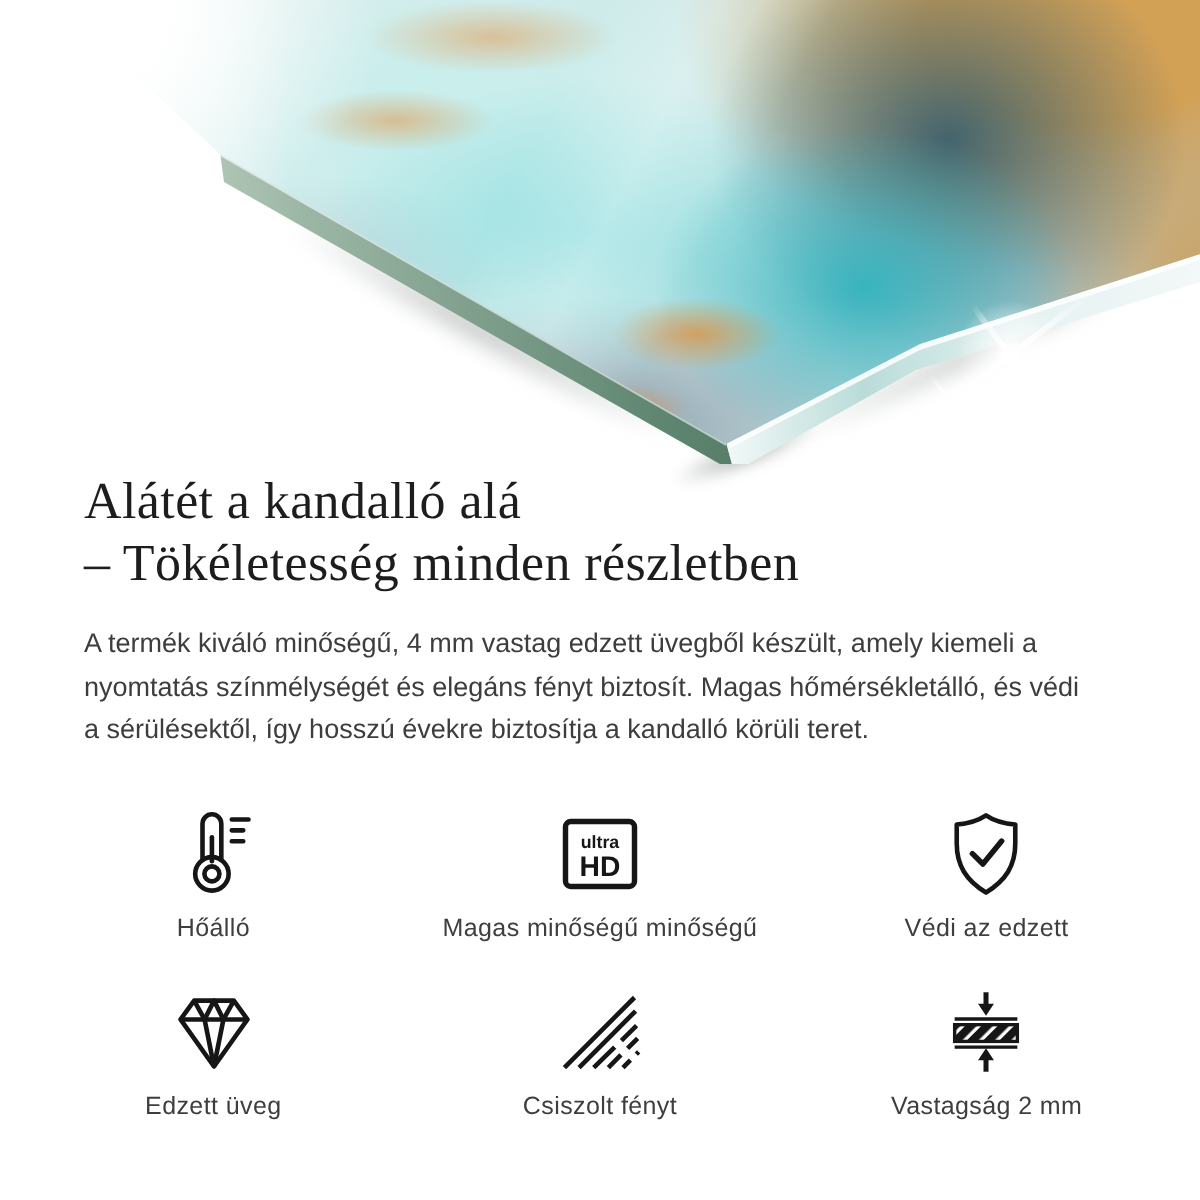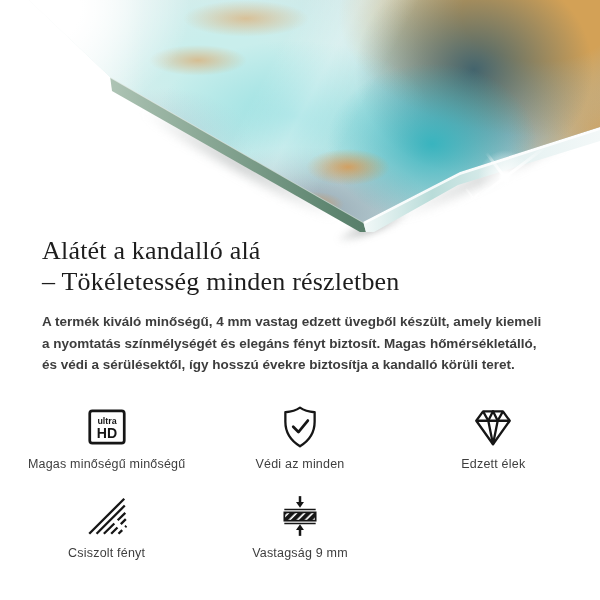--- a/index.html
+++ b/index.html
@@ -124,21 +124,20 @@
     letter-spacing: 0.2px;
     color: #1d1d1d;
   }
   h1 span { display: block; }
   .desc {
     margin: 14px 0 0 0;
     max-width: 504px;
     font-size: 13.5px;
     line-height: 21.5px;
     color: #3d3d3d;
-    font-weight: bold;
   }
 
   
   .features {
     margin-top: 28px;
     display: grid;
     grid-template-columns: repeat(3, 1fr);
     row-gap: 22px;
     padding: 0 10px;
   }
@@ -183,52 +182,64 @@
   <div class="content">
     <h1>
       <span>Alátét a kandalló alá</span>
       <span>– Tökéletesség minden részletben</span>
     </h1>
     <p class="desc">A termék kiváló minőségű, 4 mm vastag edzett üvegből készült, amely kiemeli a nyomtatás színmélységét és elegáns fényt biztosít. Magas hőmérsékletálló, és védi a sérülésektől, így hosszú évekre biztosítja a kandalló körüli teret.</p>
   </div>
 
   <div class="features">
 
+    <div class="feature">
+      <div class="icon-box">
+        <svg class="icn" width="46" height="46" viewBox="0 0 44 44" stroke-linecap="round">
+          <path d="M16.5 24.9 V7.5 A4.5 4.5 0 0 1 25.5 7.5 V24.9"></path>
+          <circle cx="21" cy="31.5" r="8"></circle>
+          <circle cx="21" cy="31.5" r="3.6"></circle>
+          <path d="M21 14 V25.5"></path>
+          <path d="M30.5 5.5 H38.5 M30.5 10.7 H36 M30.5 15.9 H36"></path>
+        </svg>
+      </div>
+      <span class="label">Hőálló</span>
+    </div>
 
     <div class="feature">
       <div class="icon-box">
         <svg class="icn" width="46" height="46" viewBox="0 0 44 44">
           <rect x="5.5" y="6.5" width="33" height="31" rx="2.5" stroke-width="2.6"></rect>
           <text x="22" y="19" font-size="8.5" text-anchor="middle">ultra</text>
           <text x="22" y="32.5" font-size="13.5" text-anchor="middle">HD</text>
         </svg>
       </div>
       <span class="label">Magas minőségű minőségű</span>
     </div>
 
     <div class="feature">
       <div class="icon-box">
         <svg class="icn" width="46" height="46" viewBox="0 0 44 44" stroke-width="2.4" stroke-linecap="round" stroke-linejoin="round">
           <path d="M22 3.5 C25.5 5.9 30.5 7.4 36 7.9 L36 17 C36 27.5 31.5 34.6 22 40.4 C12.5 34.6 8 27.5 8 17 L8 7.9 C13.5 7.4 18.5 5.9 22 3.5 Z"></path>
           <path d="M15.5 21.8 L20.5 26.8 L29.5 15.8" stroke-width="2.6"></path>
         </svg>
       </div>
-      <span class="label">Védi az minden</span>
+      <span class="label">Védi az edzett</span>
     </div>
 
     <div class="feature">
       <div class="icon-box">
         <svg class="icn" width="46" height="46" viewBox="0 0 44 44" stroke-linejoin="round">
           <path d="M12.5 7 H31.5 L38 16 L22 38.5 L6 16 Z"></path>
           <path d="M6 16 H38"></path>
           <path d="M12.5 7 L17.5 16 L22 38.5 M31.5 7 L26.5 16 L22 38.5"></path>
           <path d="M17.5 16 L22 7 L26.5 16"></path>
         </svg>
       </div>
-      <span class="label">Edzett élek</span>
+      <span class="label">Edzett üveg</span>
     </div>
 
     <div class="feature">
       <div class="icon-box">
         <svg class="icn" width="46" height="46" viewBox="0 0 44 44" stroke-width="3.8">
           <path d="M5 39 L38.5 5.5"></path>
           <path d="M12 39 L39 12"></path>
           <path d="M19 39 L39.5 19" stroke-dasharray="14 4.5"></path>
           <path d="M26 39 L40 25" stroke-dasharray="8.5 4.5"></path>
           <path d="M33 39 L40.5 31.5" stroke-dasharray="5 4"></path>
@@ -246,17 +257,17 @@
             </pattern>
           </defs>
           <rect x="7" y="18.5" width="30" height="8" fill="url(#hatch)" stroke-width="1.6"></rect>
           <path d="M7 15.8 H37 M7 29.2 H37" stroke-width="1.6"></path>
           <path d="M22 3 V9.5" stroke-width="2.4"></path>
           <path d="M18.2 8.5 L25.8 8.5 L22 14.2 Z" fill="#161616" stroke="none"></path>
           <path d="M22 41 V34.5" stroke-width="2.4"></path>
           <path d="M18.2 35.5 L25.8 35.5 L22 29.8 Z" fill="#161616" stroke="none"></path>
         </svg>
       </div>
-      <span class="label">Vastagság 9 mm</span>
+      <span class="label">Vastagság 2 mm</span>
     </div>
 
   </div>
 </div>
 
 </body></html>

